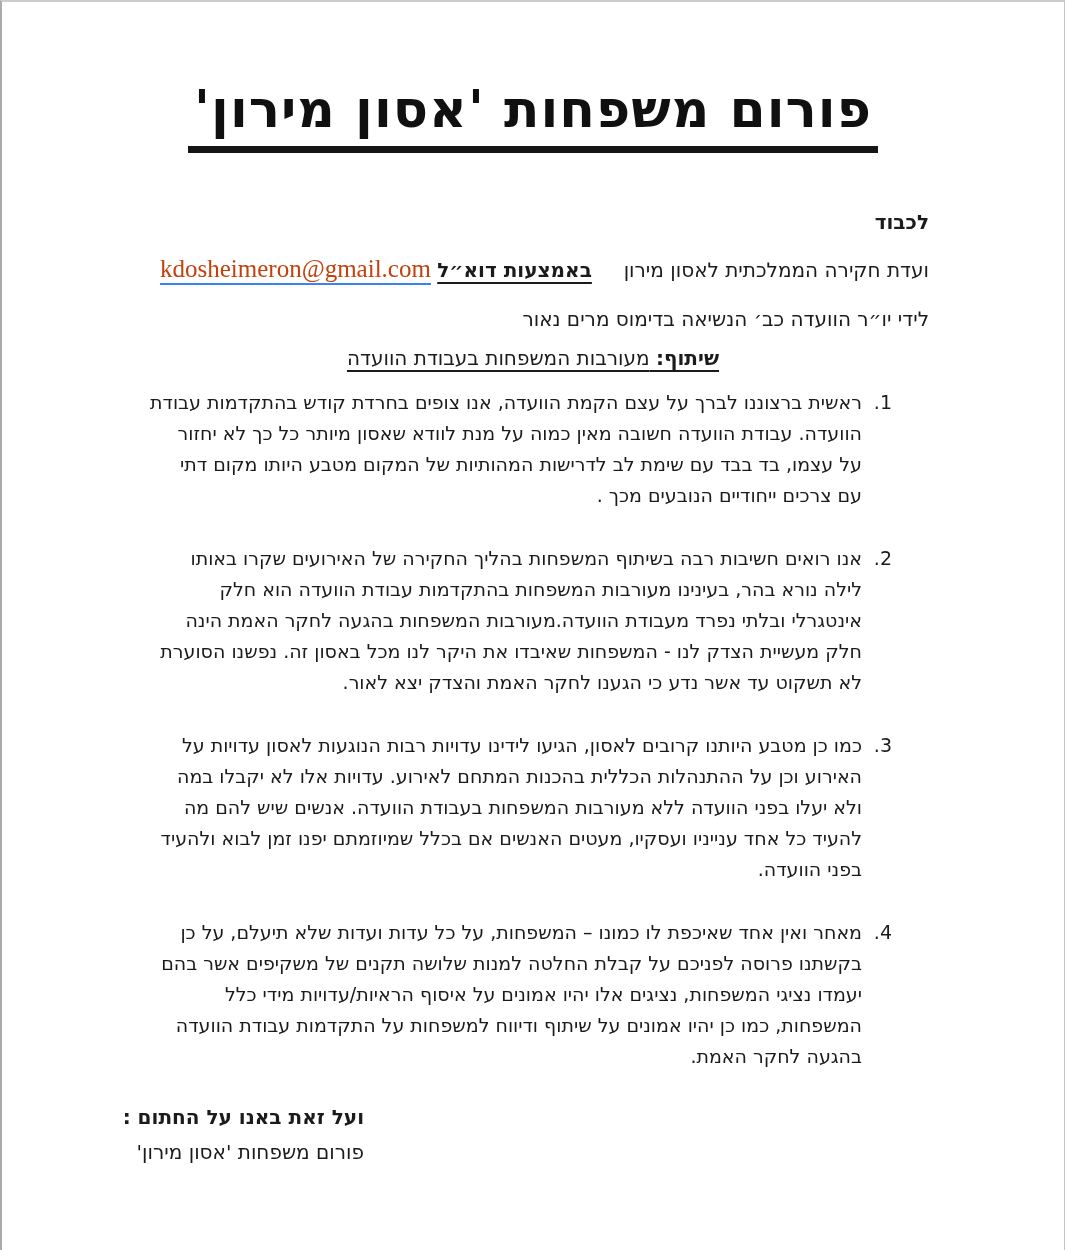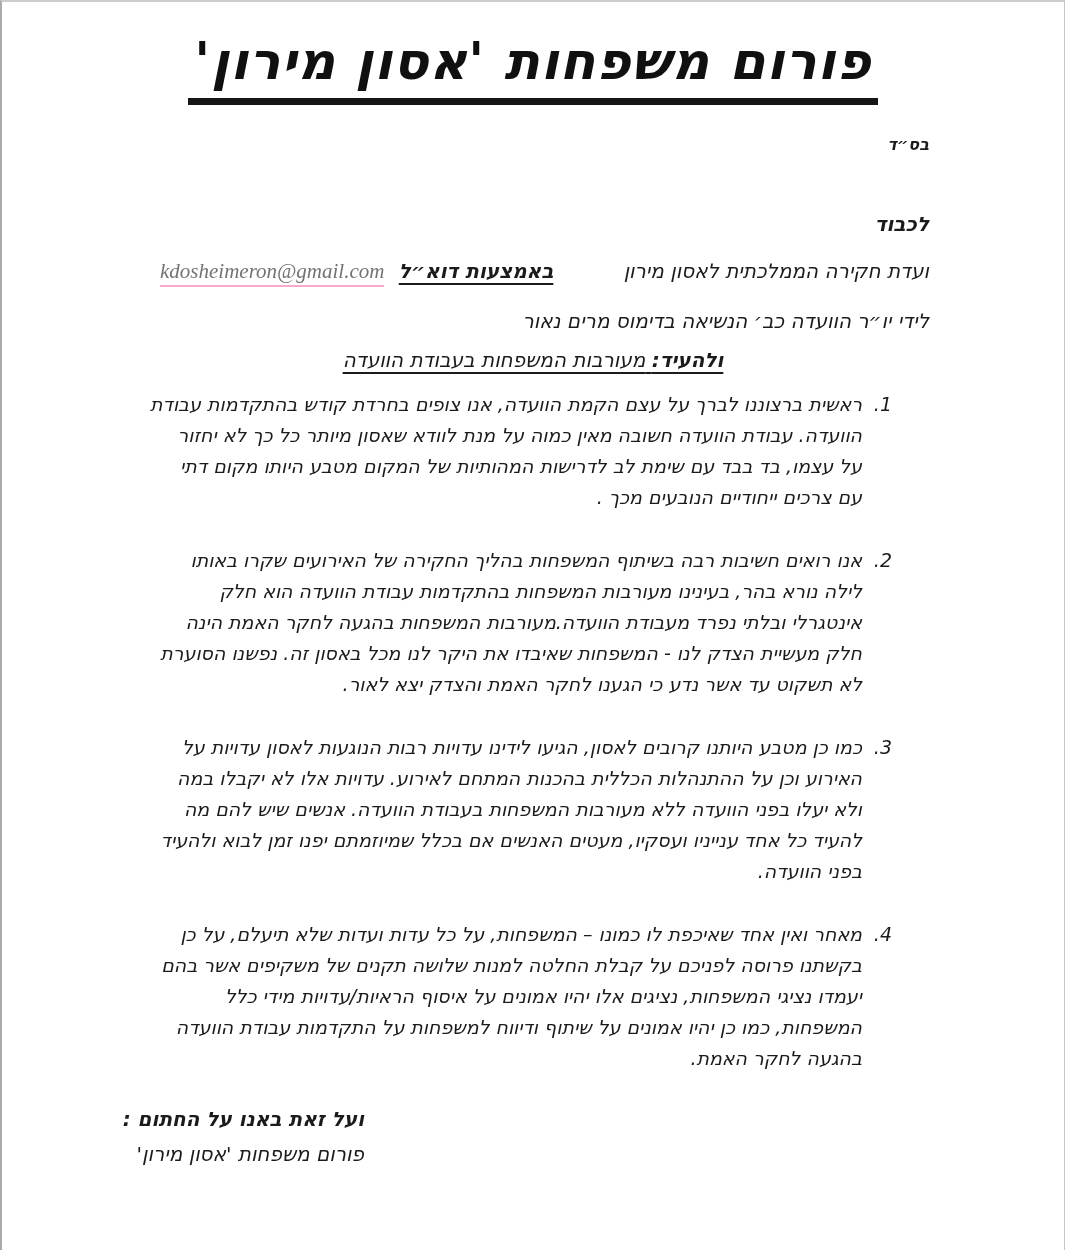--- a/index.html
+++ b/index.html
@@ -14,23 +14,22 @@
     font-family: "DejaVu Sans", "Liberation Sans", sans-serif;
     color: #1b1b1b;
   }
   .page {
     box-sizing: border-box;
     width: 1065px;
     height: 1250px;
     border-top: 2px solid #cccccc;
     border-left: 2px solid #ababab;
     border-right: 1px solid #c6c6c6;
-    padding-top: 32px;
+    padding-top: 80px;
     direction: rtl;
-    font-style: italic;
   }
   
   .title-wrap {
     text-align: center;
   }
   .doc-title {
     display: inline-block;
     font-size: 52px;
     font-weight: bold;
     line-height: 1.05;
@@ -62,31 +61,31 @@
     margin: 21px 135px 0 158px;
     font-size: 20px;
     line-height: 26px;
   }
   .via-group { white-space: nowrap; }
   .via-label {
     font-weight: bold;
     text-decoration: underline;
     text-decoration-thickness: 2px;
     text-underline-offset: 5px;
-    margin-left: 8px;
+    margin-left: 0;
   }
   .email-link {
     direction: ltr;
     unicode-bidi: embed;
     display: inline-block;
     font-family: "Liberation Serif", "DejaVu Serif", serif;
-    font-size: 21px;
-    color: #737373;
+    font-size: 25px;
+    color: #c2410c;
     text-decoration: none;
-    border-bottom: 2px solid #f9a8d4;
+    border-bottom: 2px solid #3b82f6;
     padding-bottom: 1px;
     cursor: pointer;
   }
   .attn-line {
     margin: 21px 135px 8px 0;
     font-size: 20px;
     line-height: 26px;
     text-align: right;
   }
   .city-line {
@@ -154,38 +153,37 @@
 </style>
 </head>
 <body>
 
 <div class="page">
 
   <div class="title-wrap">
     <span class="doc-title">פורום משפחות 'אסון מירון'</span>
   </div>
 
-  <div class="besod">בס״ד</div>
 
   <div class="greeting">לכבוד</div>
 
   <div class="recipient-row">
     <span>ועדת חקירה הממלכתית לאסון מירון</span>
     <span class="via-group">
       <span class="via-label">באמצעות דוא״ל</span>
       <a class="email-link">kdosheimeron@gmail.com</a>
     </span>
   </div>
 
   <div class="attn-line">לידי יו״ר הוועדה כב׳ הנשיאה בדימוס מרים נאור</div>
 
 
   <div class="subject-line">
     <span class="subject-inner">
-      <span class="subject-label">ולהעיד:</span>
+      <span class="subject-label">שיתוף:</span>
       <span>מעורבות המשפחות בעבודת הוועדה</span>
     </span>
   </div>
 
   <div class="item-list">
 
     <div class="item">
       <span class="item-num">1.</span>
       <div class="item-text">ראשית ברצוננו לברך על עצם הקמת הוועדה, אנו צופים בחרדת קודש בהתקדמות עבודת הוועדה. עבודת הוועדה חשובה מאין כמוה על מנת לוודא שאסון מיותר כל כך לא יחזור על עצמו, בד בבד עם שימת לב לדרישות המהותיות של המקום מטבע היותו מקום דתי עם צרכים ייחודיים הנובעים מכך .</div>
     </div>

